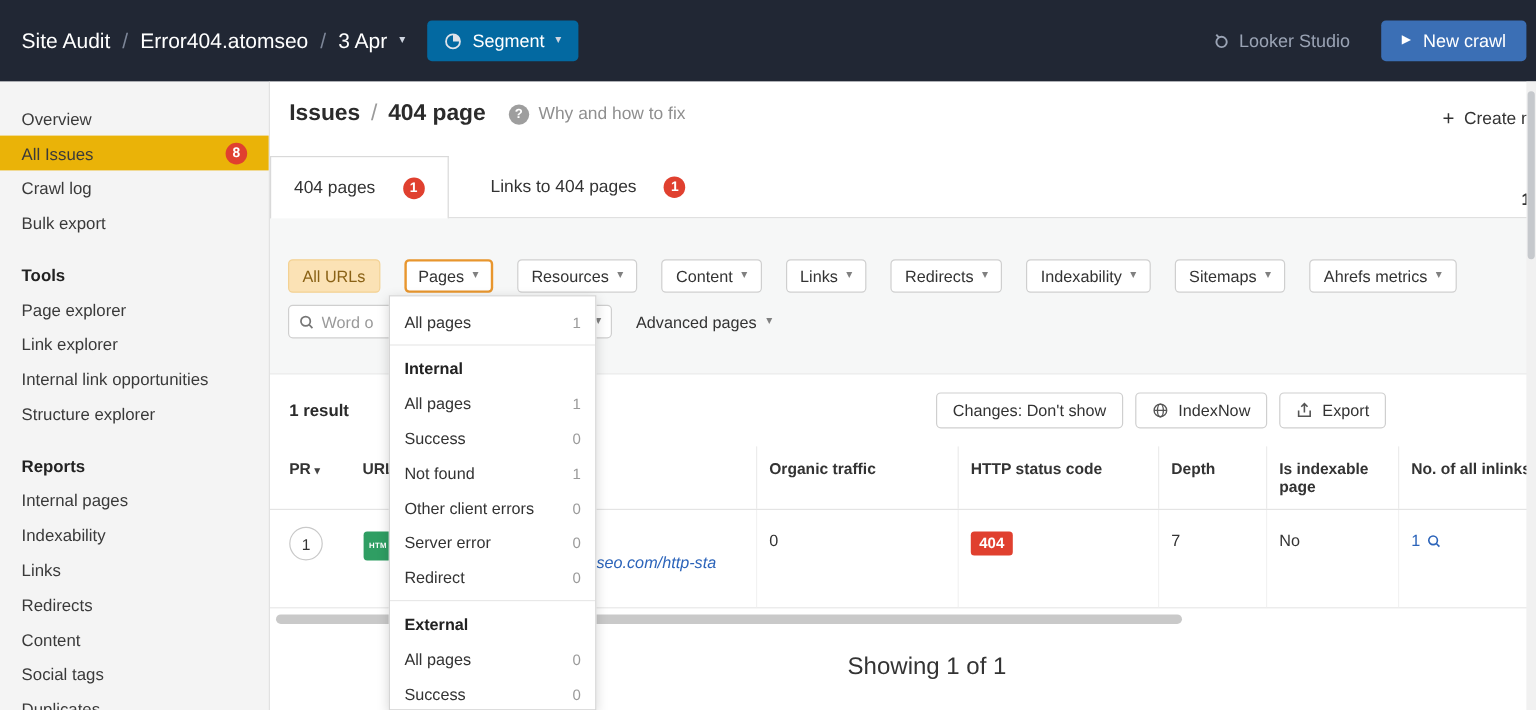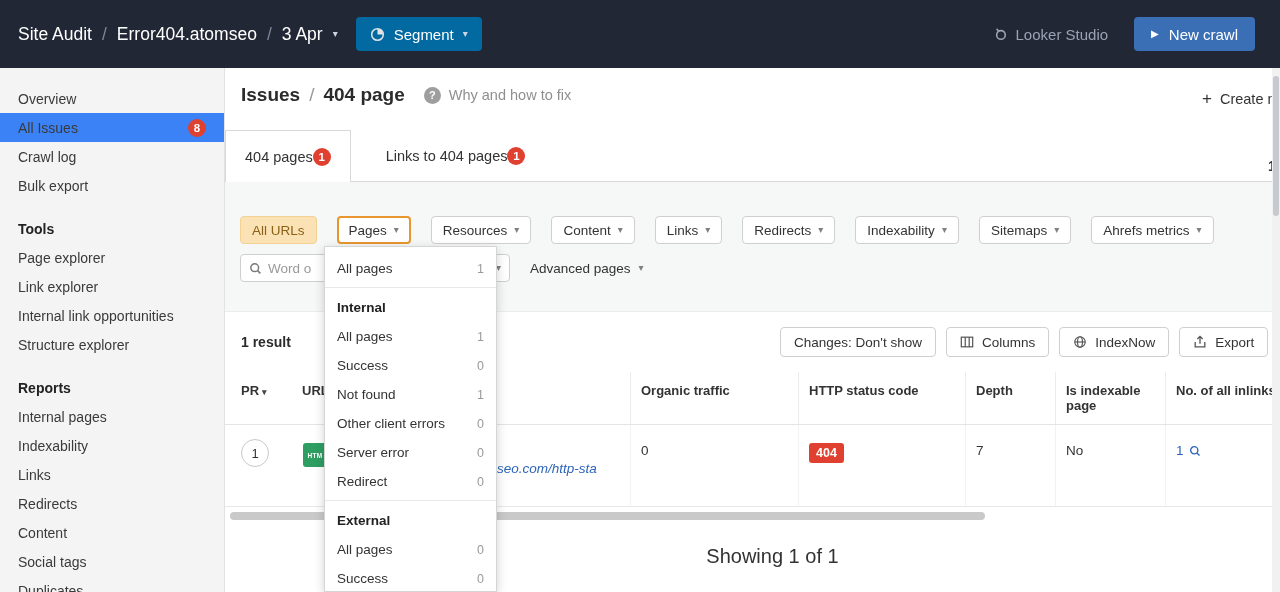--- a/index.html
+++ b/index.html
@@ -9,32 +9,32 @@
   
   .topbar { position:absolute; left:0; top:0; width:1280px; height:68px; background:#212734;
             display:flex; align-items:center; color:#fff; }
   .crumbs { display:flex; align-items:center; gap:10px; padding-left:18px; font-size:17.5px; white-space:nowrap; }
   .crumb-sep { color:#7d8698; }
   .caret { font-size:10px; color:#808080; line-height:1; }
   .caret.light { color:#cfd5e0; }
   .seg-btn { margin-left:18px; height:34px; background:#0369a1; border:none; border-radius:4px;
              display:flex; align-items:center; gap:9px; padding:0 14px; color:#fff; font-size:15px;
              font-family:inherit; cursor:pointer; }
-  .topbar-right { margin-left:auto; display:flex; align-items:center; gap:26px; padding-right:25px; }
+  .topbar-right { margin-left:auto; display:flex; align-items:center; gap:26px; padding-right:8px; }
   .looker { display:flex; align-items:center; gap:8px; color:#9aa3b4; font-size:15px; cursor:pointer; }
   .new-crawl { height:34px; background:#3b6fb5; border:none; border-radius:4px; color:#fff;
                display:flex; align-items:center; gap:10px; padding:0 17px; font-size:15px;
                font-family:inherit; cursor:pointer; }
   .play-glyph { font-size:10px; line-height:1; }
 
   
   .sidebar { position:absolute; left:0; top:68px; width:225px; bottom:0; background:#f4f4f4;
              border-right:1px solid #e2e2e2; padding-top:16px; font-size:14px; color:#3a3a3a; overflow:hidden; }
   .side-item { height:29px; display:flex; align-items:center; padding:0 18px; cursor:pointer; white-space:nowrap; }
-  .side-item.active { background:#3b82f6; }
+  .side-item.active { background:#eab308; }
   .side-header { height:29px; margin-top:14px; display:flex; align-items:center; padding:0 18px;
                  font-weight:bold; color:#222; }
   .badge-red { background:#e0402f; color:#fff; border-radius:9px; min-width:18px; height:18px; padding:0 5px;
                display:inline-flex; align-items:center; justify-content:center; font-size:11.5px; font-weight:bold; }
   .side-item .badge-red { margin-left:auto; }
 
   
   .main { position:absolute; left:225px; top:68px; right:0; bottom:0; background:#fff; }
 
   .page-head { position:absolute; left:16px; top:16px; display:flex; align-items:center; gap:9px; }
@@ -43,21 +43,21 @@
   .help { display:flex; align-items:center; gap:8px; margin-left:10px; color:#8f8f8f; font-size:14.5px; cursor:pointer; }
   .q-circle { width:17px; height:17px; border-radius:50%; background:#9e9e9e; color:#fff; font-size:11px;
               font-weight:bold; display:flex; align-items:center; justify-content:center; }
   .create-new { position:absolute; left:977px; top:22px; display:flex; align-items:center; gap:8px;
                 font-size:14.5px; color:#333; white-space:nowrap; cursor:pointer; }
   .plus-glyph { font-size:17px; line-height:1; color:#333; }
   .clipped-one { position:absolute; left:1043px; top:90px; font-size:14px; font-weight:bold; color:#333; }
 
   .tabs { position:absolute; left:0; top:62px; right:0; height:52px; border-bottom:1px solid #d9d9d9;
           display:flex; align-items:stretch; }
-  .tab { display:flex; align-items:center; gap:0; padding:0 19px; font-size:14.5px; color:#333; cursor:pointer; }
+  .tab { display:flex; align-items:center; gap:23px; padding:0 19px; font-size:14.5px; color:#333; cursor:pointer; }
   .tab.active { background:#fff; border:1px solid #d9d9d9; border-bottom:1px solid #fff; height:53px; margin-bottom:-1px; }
   .tab.plain { margin-left:16px; }
 
   .filter-panel { position:absolute; left:0; right:0; top:114px; height:130px; background:#f6f7f7;
                   border-bottom:1px solid #ececec; }
   .filter-row { position:absolute; left:15px; top:148px; display:flex; gap:20px; }
   .fbtn { height:28px; display:flex; align-items:center; gap:7px; padding:0 11px; background:#fff;
           border:1px solid #cfcfcf; border-radius:4px; font-size:13.5px; color:#333; font-family:inherit;
           cursor:pointer; white-space:nowrap; }
   .fbtn.amber { background:#fbe2b5; border-color:#f3d193; color:#8a6216; }
@@ -304,30 +304,20 @@
 
     <div class="results-label">1 result</div>
 
     <div class="toolbar-btns">
       <button class="tbtn">
         <span>Changes: Don't show</span>
       </button>
       <button class="tbtn">
         <span class="icon">
           <svg width="14" height="14" viewBox="0 0 16 16">
-              <rect x="1.5" y="2.5" width="13" height="11" fill="none" stroke="#555" stroke-width="1.4"></rect>
-              <line x1="6" y1="2.5" x2="6" y2="13.5" stroke="#555" stroke-width="1.4"></line>
-              <line x1="10.5" y1="2.5" x2="10.5" y2="13.5" stroke="#555" stroke-width="1.4"></line>
-            </svg>
-        </span>
-        <span>Columns</span>
-      </button>
-      <button class="tbtn">
-        <span class="icon">
-          <svg width="14" height="14" viewBox="0 0 16 16">
               <circle cx="8" cy="8" r="6" fill="none" stroke="#555" stroke-width="1.3"></circle>
               <ellipse cx="8" cy="8" rx="2.8" ry="6" fill="none" stroke="#555" stroke-width="1.3"></ellipse>
               <line x1="2" y1="8" x2="14" y2="8" stroke="#555" stroke-width="1.3"></line>
             </svg>
         </span>
         <span>IndexNow</span>
       </button>
       <button class="tbtn">
         <span class="icon">
           <svg width="14" height="14" viewBox="0 0 16 16">

